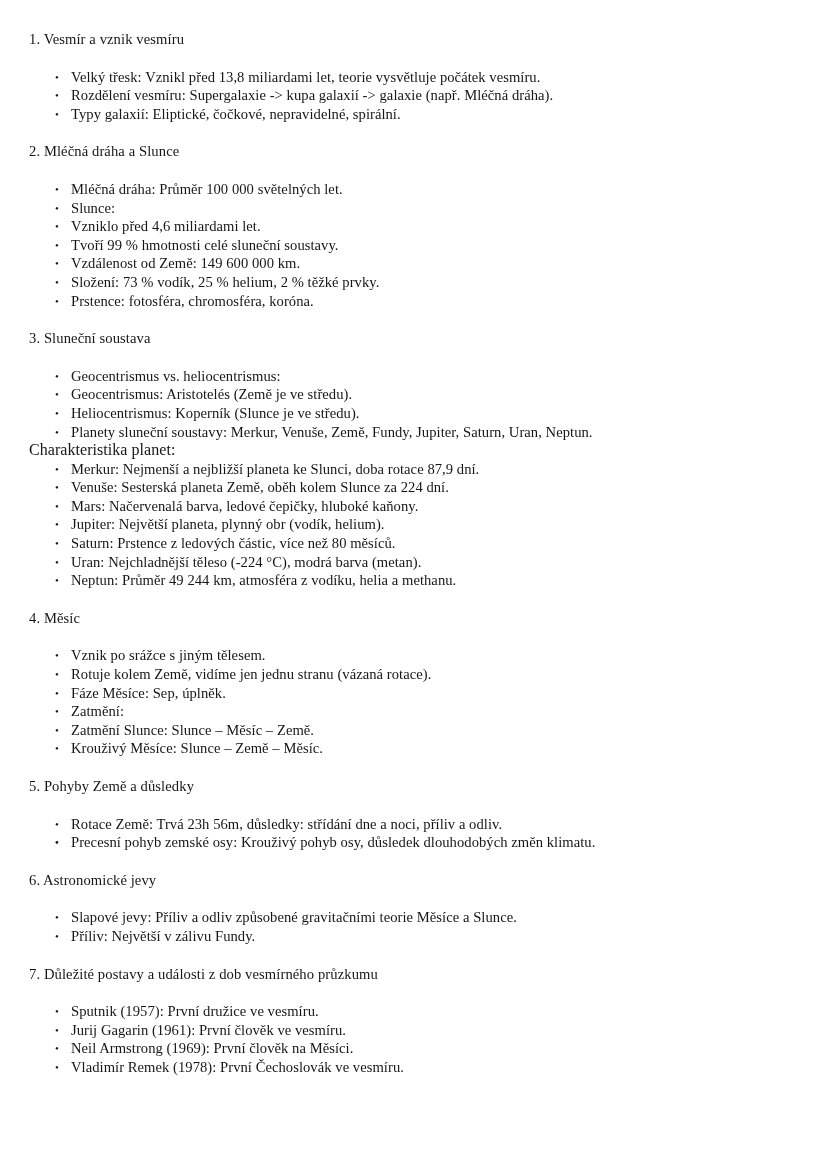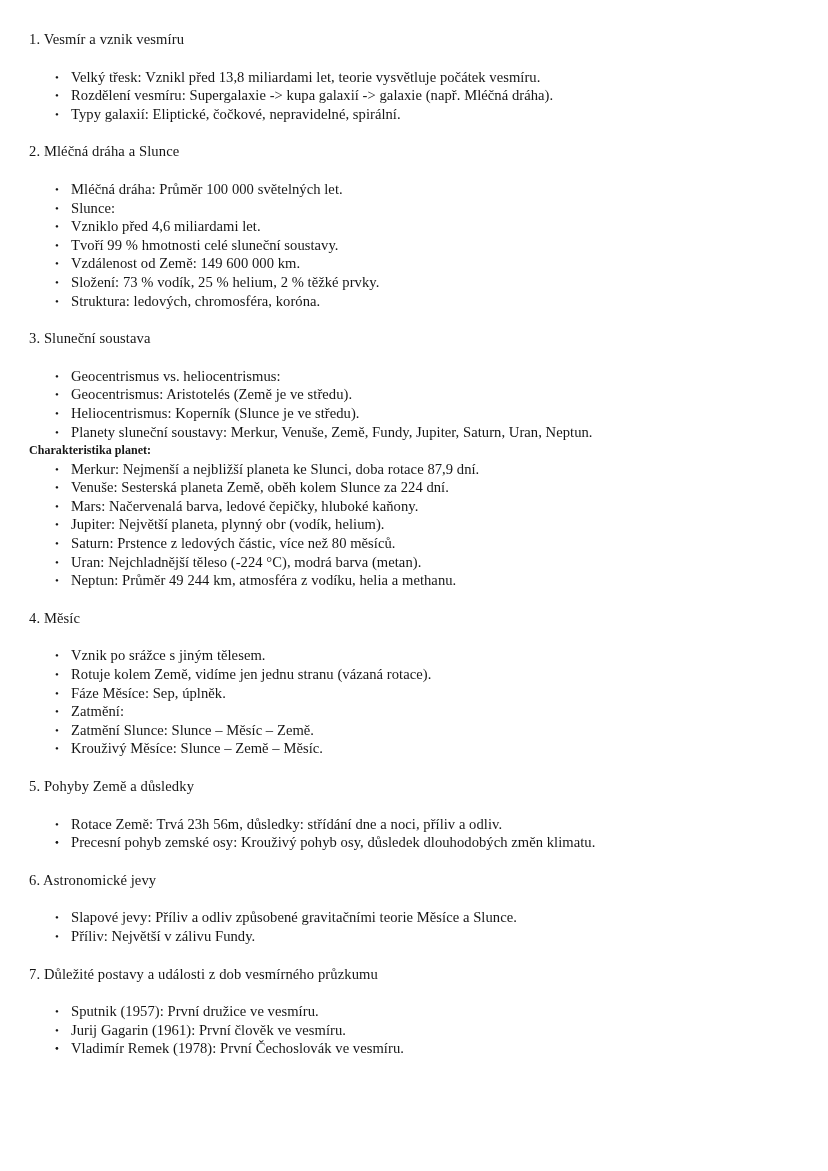--- a/index.html
+++ b/index.html
@@ -52,25 +52,24 @@
   }
   .bullet-item .bullet-dot {
     position: absolute;
     left: 26px;
     top: 0;
     font-size: 11px;
     line-height: 18.6px;
     color: #161616;
   }
   .plain-line {
-    font-size: 12px;
+    font-size: 16px;
     line-height: 18.6px;
     letter-spacing: 0.05px;
     white-space: nowrap;
-    font-weight: bold;
   }
   
   .gap-after-heading { height: 19px; }
   .gap-after-list { height: 19px; }
 </style>
 </head>
 <body>
 
 <div class="page">
   <div class="doc" id="doc-root">
@@ -87,21 +86,21 @@
       <section class="section">
         <h2 class="section-heading">2. Mléčná dráha a Slunce</h2>
         <div class="gap-after-heading"></div>
         <ul class="bullet-list">
           <li class="bullet-item"><span class="bullet-dot">•</span><span>Mléčná dráha: Průměr 100 000 světelných let.</span></li>
           <li class="bullet-item"><span class="bullet-dot">•</span><span>Slunce:</span></li>
           <li class="bullet-item"><span class="bullet-dot">•</span><span>Vzniklo před 4,6 miliardami let.</span></li>
           <li class="bullet-item"><span class="bullet-dot">•</span><span>Tvoří 99 % hmotnosti celé sluneční soustavy.</span></li>
           <li class="bullet-item"><span class="bullet-dot">•</span><span>Vzdálenost od Země: 149 600 000 km.</span></li>
           <li class="bullet-item"><span class="bullet-dot">•</span><span>Složení: 73 % vodík, 25 % helium, 2 % těžké prvky.</span></li>
-          <li class="bullet-item"><span class="bullet-dot">•</span><span>Struktura: ledových, chromosféra, koróna.</span></li>
+          <li class="bullet-item"><span class="bullet-dot">•</span><span>Prstence: fotosféra, chromosféra, koróna.</span></li>
         </ul>
         <div class="gap-after-list"></div>
       </section>
       <section class="section">
         <h2 class="section-heading">3. Sluneční soustava</h2>
         <div class="gap-after-heading"></div>
         <ul class="bullet-list">
           <li class="bullet-item"><span class="bullet-dot">•</span><span>Geocentrismus vs. heliocentrismus:</span></li>
           <li class="bullet-item"><span class="bullet-dot">•</span><span>Geocentrismus: Aristotelés (Země je ve středu).</span></li>
           <li class="bullet-item"><span class="bullet-dot">•</span><span>Heliocentrismus: Koperník (Slunce je ve středu).</span></li>
@@ -150,19 +149,19 @@
           <li class="bullet-item"><span class="bullet-dot">•</span><span>Příliv: Největší v zálivu Fundy.</span></li>
         </ul>
         <div class="gap-after-list"></div>
       </section>
       <section class="section">
         <h2 class="section-heading">7. Důležité postavy a události z dob vesmírného průzkumu</h2>
         <div class="gap-after-heading"></div>
         <ul class="bullet-list">
           <li class="bullet-item"><span class="bullet-dot">•</span><span>Sputnik (1957): První družice ve vesmíru.</span></li>
           <li class="bullet-item"><span class="bullet-dot">•</span><span>Jurij Gagarin (1961): První člověk ve vesmíru.</span></li>
-          <li class="bullet-item"><span class="bullet-dot">•</span></li>
+          <li class="bullet-item"><span class="bullet-dot">•</span><span>Neil Armstrong (1969): První člověk na Měsíci.</span></li>
           <li class="bullet-item"><span class="bullet-dot">•</span><span>Vladimír Remek (1978): První Čechoslovák ve vesmíru.</span></li>
         </ul>
         <div class="gap-after-list"></div>
       </section>
     </div>
 </div>
 
 </body></html>

